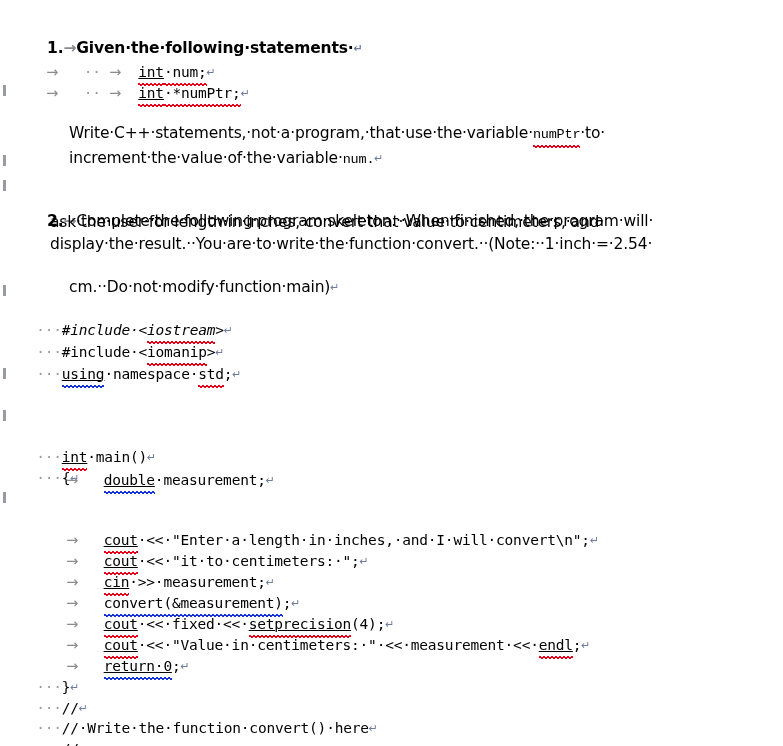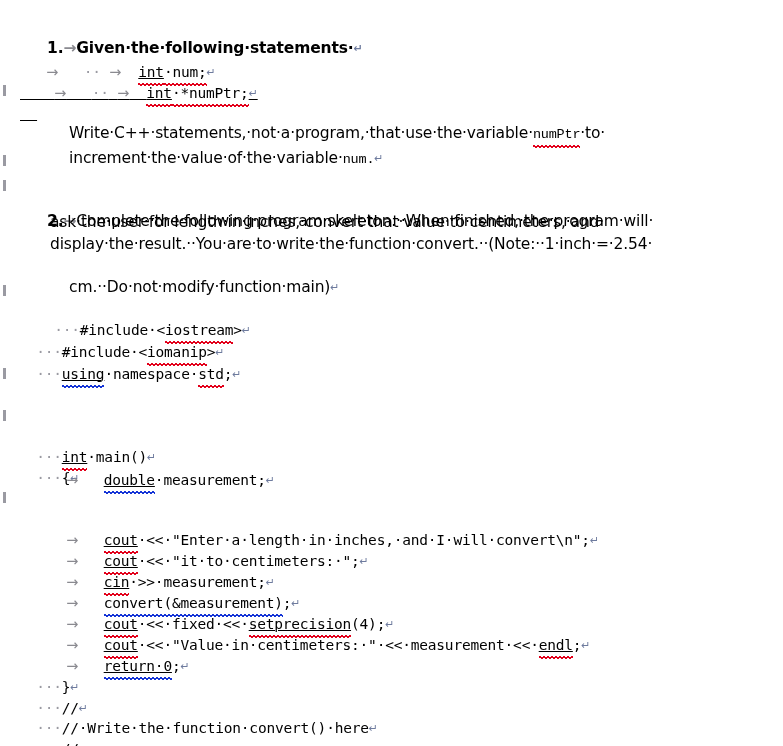--- a/index.html
+++ b/index.html
@@ -105,21 +105,21 @@
 <div id="page">
 
   <div class="ln prose num" style="left:26px; top:17px;">
     <span>1.</span><span class="tabmark">→</span><span>Given·the·following·statements·</span><span class="pilcrow">↵</span>
   </div>
 
   <div class="ln mono" style="left:12px; top:40px;">
     <span class="tabmark">→</span><span class="mark">   </span><span class="dot">··</span><span class="mark"> </span><span class="tabmark">→</span><span class="mark">  </span><span class="sq-red ul">int</span><span class="sq-red">·num;</span><span class="pilcrow">↵</span>
   </div>
 
-  <div class="ln mono" style="left:20px; top:61px;text-decoration:underline;">
+  <div class="ln mono" style="left:12px; top:61px;">
     <span class="tabmark">→</span><span class="mark">   </span><span class="dot">··</span><span class="mark"> </span><span class="tabmark">→</span><span class="mark">  </span><span class="sq-red ul">int</span><span class="sq-red">·*numPtr;</span><span class="pilcrow">↵</span>
   </div>
 
   <div class="emptymark" style="left:3px; top:85px;"></div>
 
   <div class="ln prose" style="left:50px; top:102px;">
     <span>Write·C++·statements,·not·a·program,·that·use·the·variable·</span><span class="mono-inline sq-red">numPtr</span><span>·to·</span>
   </div>
   <div class="ln prose" style="left:50px; top:127px;">
     <span>increment·the·value·of·the·variable·</span><span class="mono-inline">num.</span><span class="pilcrow">↵</span>
@@ -132,21 +132,21 @@
     <span>2.</span><span class="tabmark">→</span><span class="prose" style="font-weight:normal">Complete·the·following·program·skeleton.··When·finished,·the·program·will·</span>
   </div>
   <div class="ln prose" style="left:50px; top:212px;">ask·the·user·for·length·in·inches,·convert·that·value·to·centimeters,·and·</div>
   <div class="ln prose" style="left:50px; top:234px;">display·the·result.··You·are·to·write·the·function·convert.··(Note:··1·inch·=·2.54·</div>
   <div class="ln prose" style="left:50px; top:256px;">
     <span>cm.··Do·not·modify·function·main)</span><span class="pilcrow">↵</span>
   </div>
 
   <div class="emptymark" style="left:3px; top:285px;"></div>
 
-  <div class="ln mono" style="left:20px; top:298px;">
+  <div class="ln mono" style="left:2px; top:298px;font-style:italic;">
     <span class="dot">···</span><span>#include·&lt;</span><span class="sq-red">iostream</span><span>&gt;</span><span class="pilcrow">↵</span>
   </div>
 
   <div class="ln mono" style="left:2px; top:320px;">
     <span class="dot">···</span><span>#include·&lt;</span><span class="sq-red">iomanip</span><span>&gt;</span><span class="pilcrow">↵</span>
   </div>
 
   <div class="ln mono" style="left:2px; top:342px;">
     <span class="dot">···</span><span class="sq-blue ul">using</span><span>·namespace·</span><span class="sq-red">std</span><span>;</span><span class="pilcrow">↵</span>
   </div>

